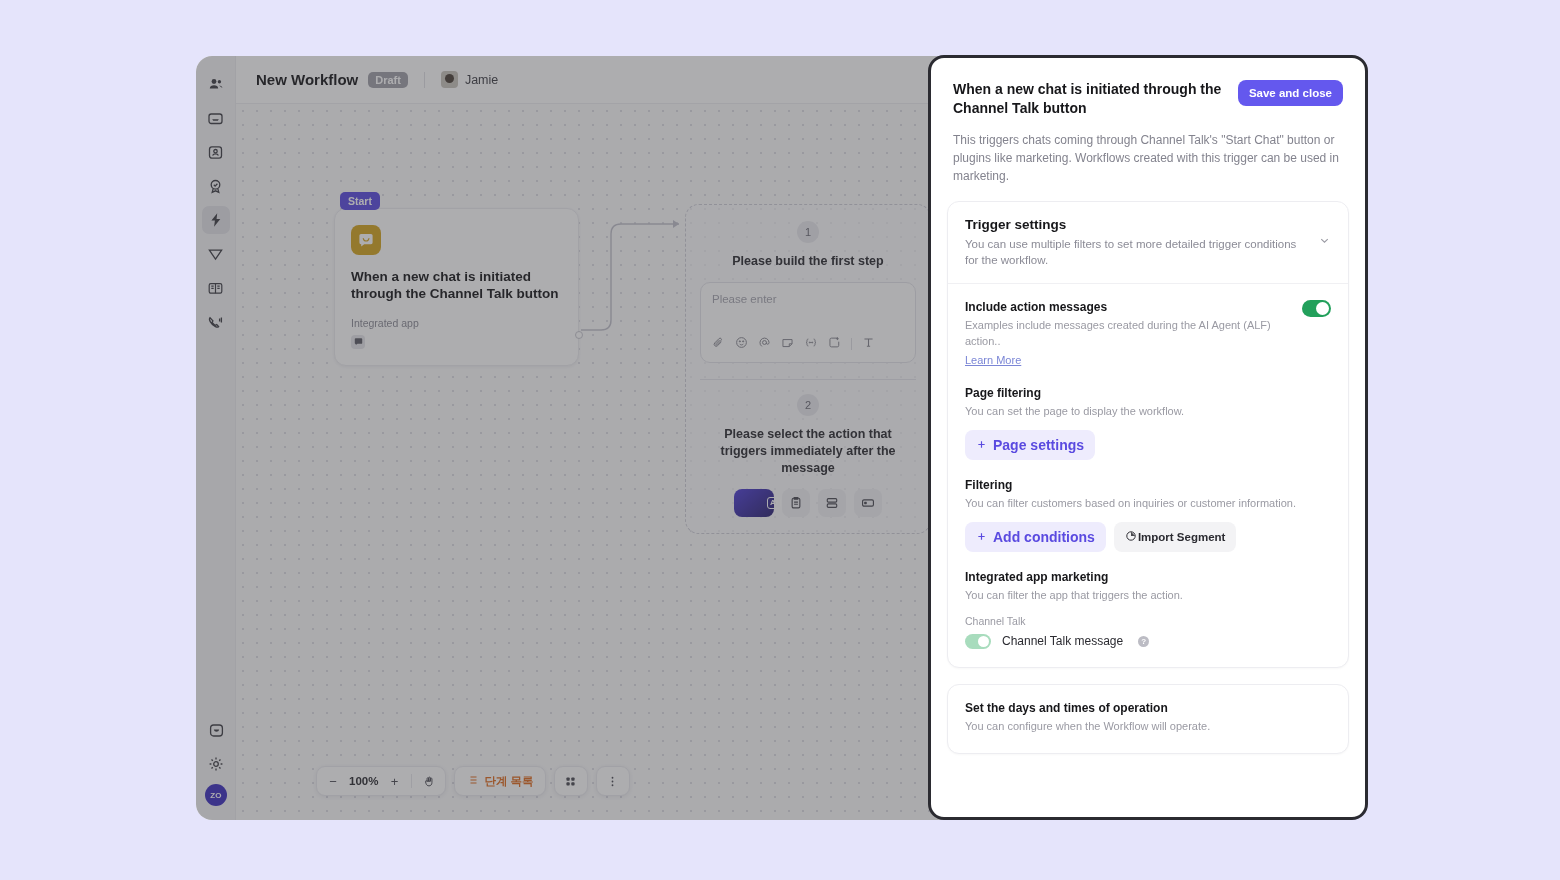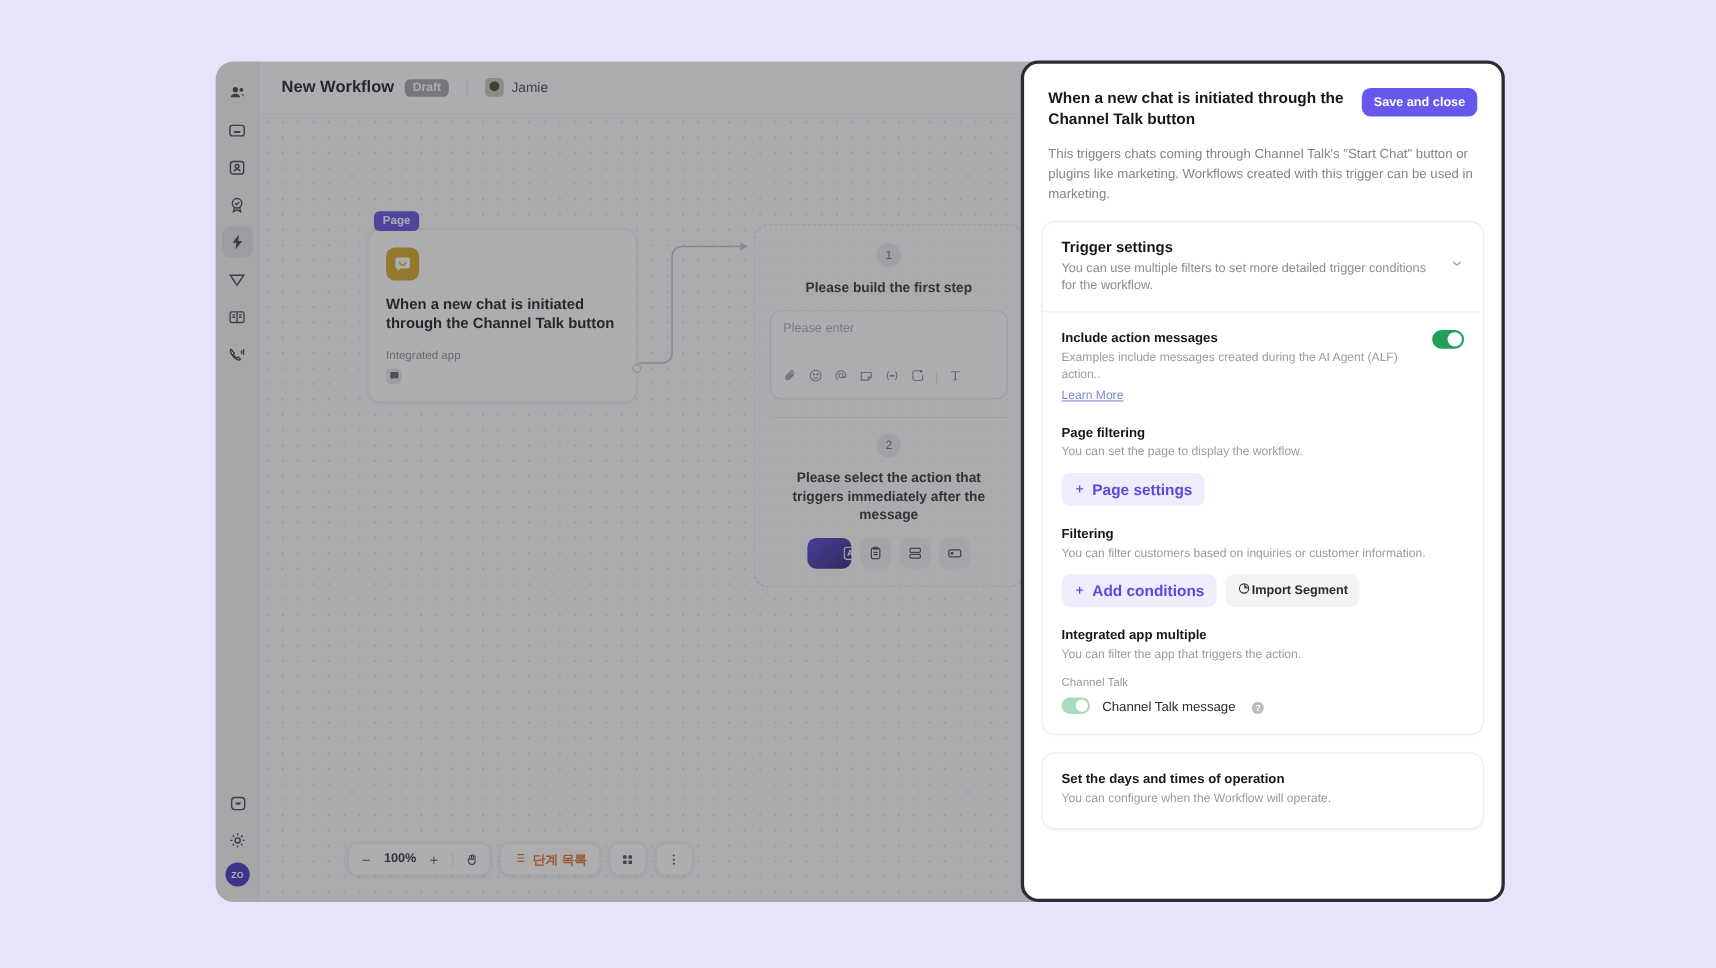--- a/index.html
+++ b/index.html
@@ -230,21 +230,21 @@
     background: #eeecfd; color: #5a4ae0; font-size: 14px; font-weight: bold;
     border-radius: 8px; padding: 7px 11px; display: flex; align-items: center; gap: 6px;
     border: none;
   }
   .pill-grey {
     background: #f3f3f5; color: #2b2b31; font-size: 11.5px; font-weight: bold;
     border-radius: 8px; padding: 7px 11px; display: flex; align-items: center; gap: 1px;
     border: none;
   }
   .mini-label { font-size: 10.5px; color: #9a9aa3; margin: 11px 0 7px; }
-  .toggle-line { display: flex; align-items: flex-end; gap: 11px; }
+  .toggle-line { display: flex; align-items: center; gap: 11px; }
   .toggle-line-text { font-size: 12px; color: #2b2b31; }
   .help-dot {
     width: 11px; height: 11px; border-radius: 50%; background: #bcbcc4; color: #fff;
     font-size: 8px; display: inline-flex; align-items: center; justify-content: center;
     margin-left: 4px; font-weight: bold;
   }
 </style>
 </head>
 <body>
 
@@ -333,21 +333,21 @@
         </div>
       </div>
 
       <div class="canvas">
 
         <svg class="edge-svg">
           <path d="M345 226 L 365 226 Q 375 226 375 216 L 375 130 Q 375 120 385 120 L 443 120" stroke="#c2c2cc" stroke-width="1.4" fill="none"></path>
           <path d="M443 120 l -6 -4 l 0 8 z" fill="#c2c2cc"></path>
         </svg>
 
-        <div class="start-tag">Page</div>
+        <div class="start-tag">Start</div>
 
         <div class="trigger-node">
           <div class="trigger-emoji">
             <svg width="16" height="16" viewBox="0 0 16 16" fill="#fff">
               <path d="M3 2h10a1.6 1.6 0 011.6 1.6v7A1.6 1.6 0 0113 12.2H6.2L3.2 14.4V12.2A1.6 1.6 0 011.4 10.6v-7A1.6 1.6 0 013 2z"></path>
               <path d="M5.3 6.6c.4 1.5 1.5 2.4 2.8 2.4s2.4-.9 2.8-2.4" fill="none" stroke="#d5a520" stroke-width="1.2" stroke-linecap="round"></path>
             </svg>
           </div>
           <div class="trigger-title">When a new chat is initiated through the Channel Talk button</div>
           <div class="trigger-sub">Integrated app</div>
@@ -564,21 +564,21 @@
                     <circle cx="8" cy="8" r="5.6"></circle>
                     <path d="M8 2.4V8h5.6" fill="currentColor" stroke="none" opacity=".85"></path>
                   </svg>
                 </span>
                 <span>Import Segment</span>
               </button>
             </div>
           </div>
 
           <div class="sect">
-            <div class="sect-title">Integrated app multiple</div>
+            <div class="sect-title">Integrated app marketing</div>
             <div class="sect-desc">You can filter the app that triggers the action.</div>
             <div class="mini-label">Channel Talk</div>
             <div class="toggle-line">
               <div class="toggle pale"></div>
               <div class="toggle-line-text">Channel Talk message</div>
               <span class="help-dot">?</span>
             </div>
           </div>
 
         </div>

